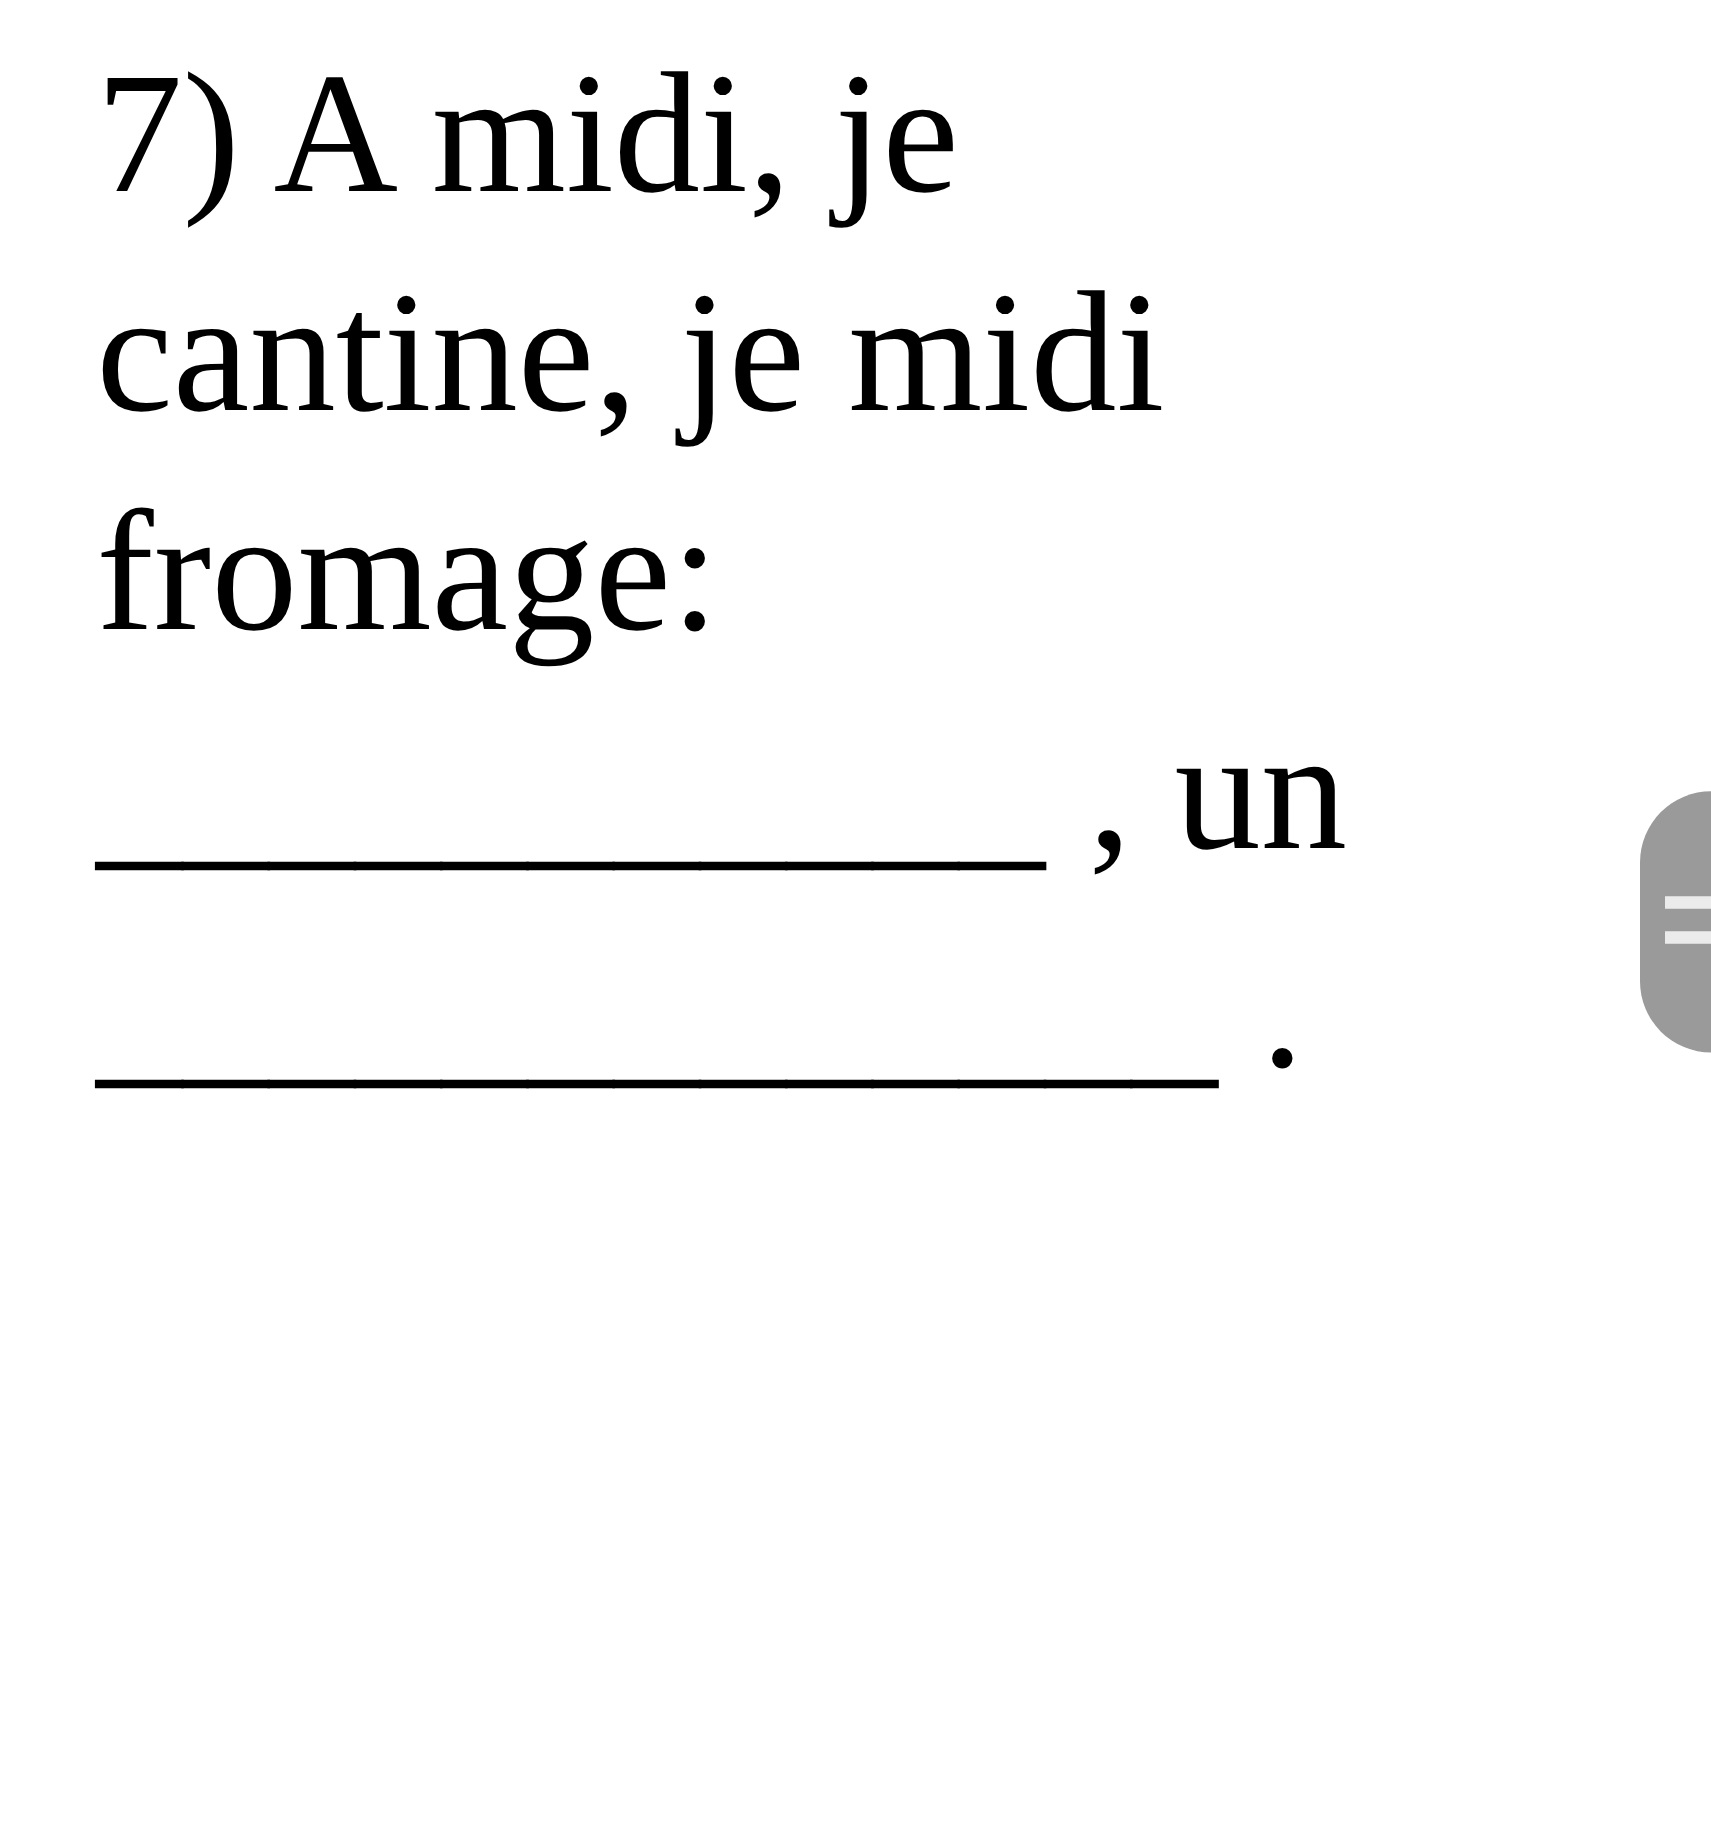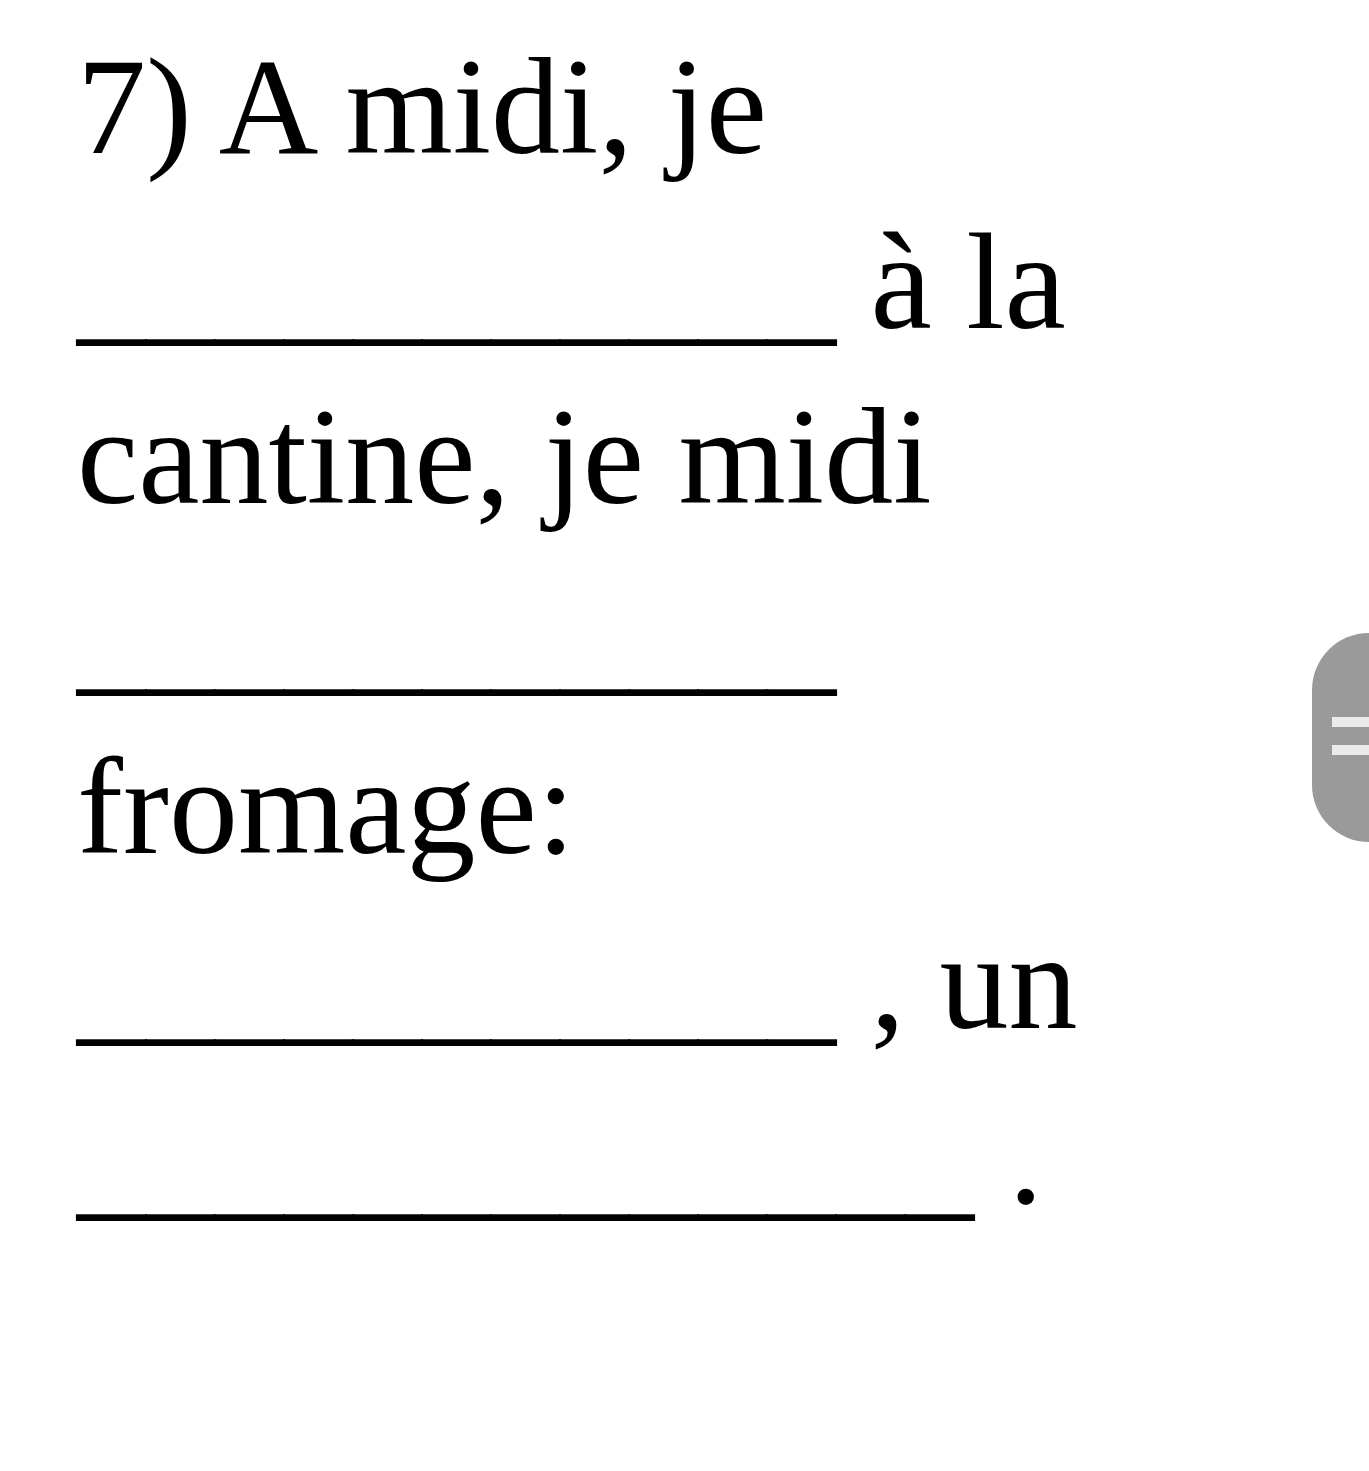--- a/index.html
+++ b/index.html
@@ -48,23 +48,21 @@
     background: #ebebeb;
   }
   .grip-line.g1 { top: 84px; }
   .grip-line.g2 { top: 112px; }
 </style>
 </head>
 <body>
 
 <div class="doc">
   <div class="line">7) A midi, je</div>
-  <div class="line">___________ à la</div>
   <div class="line">cantine, je midi</div>
-  <div class="line">___________</div>
   <div class="line">fromage:</div>
   <div class="line">___________ , un</div>
   <div class="line">_____________ .</div>
 </div>
 
 <div class="scroll-handle">
   <span class="grip">
     <span class="grip-line g1"></span>
     <span class="grip-line g2"></span>
   </span>

